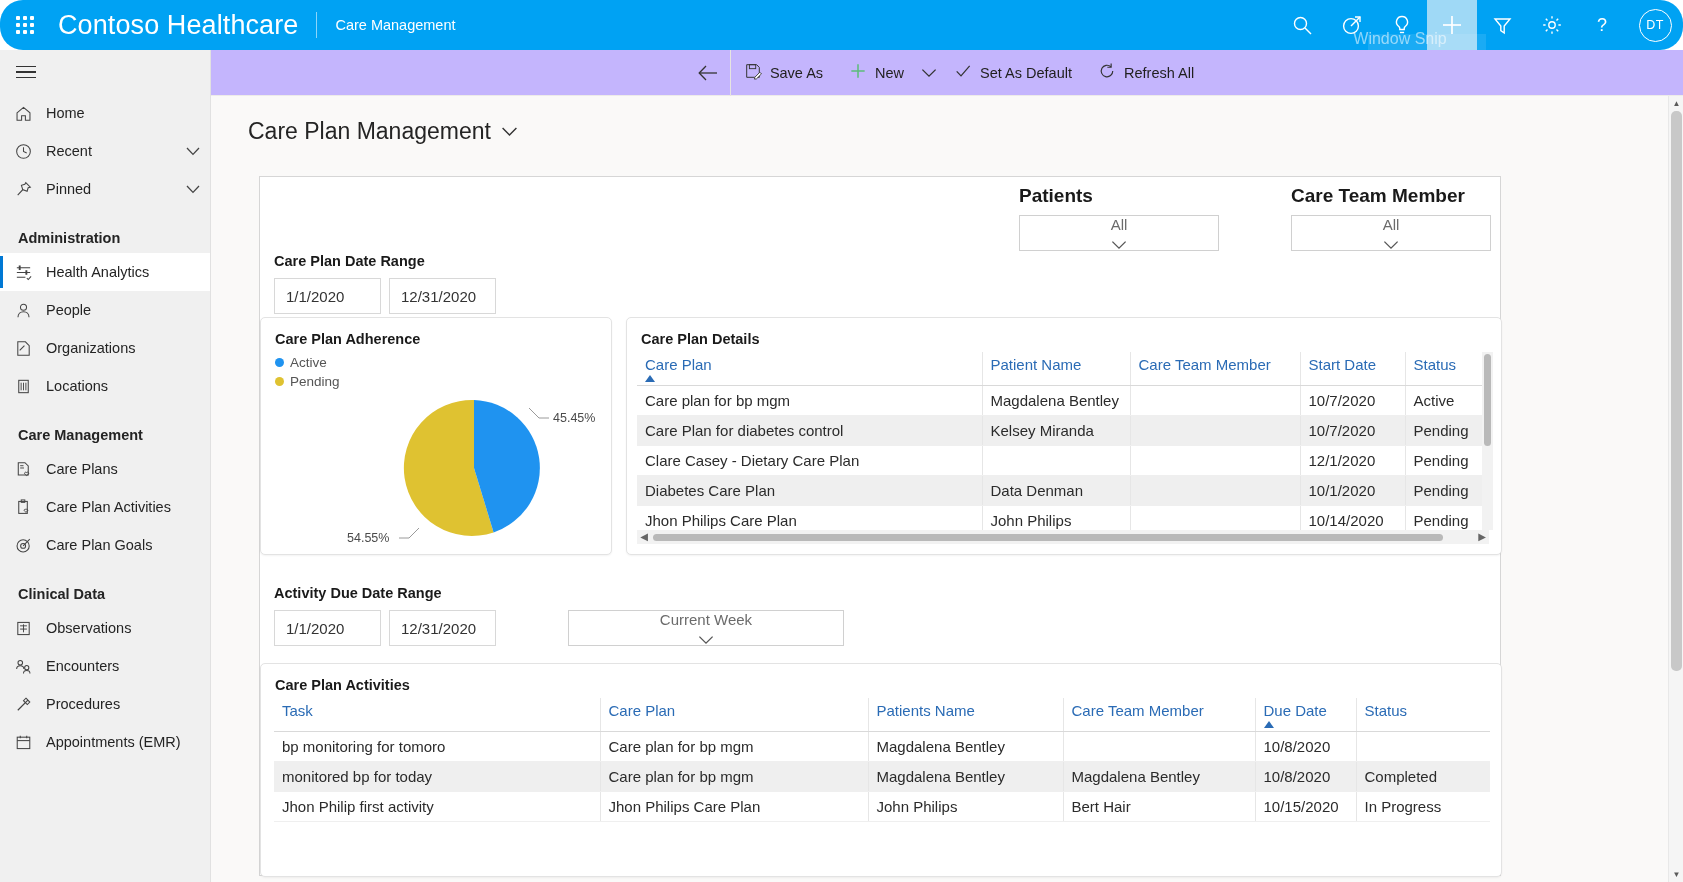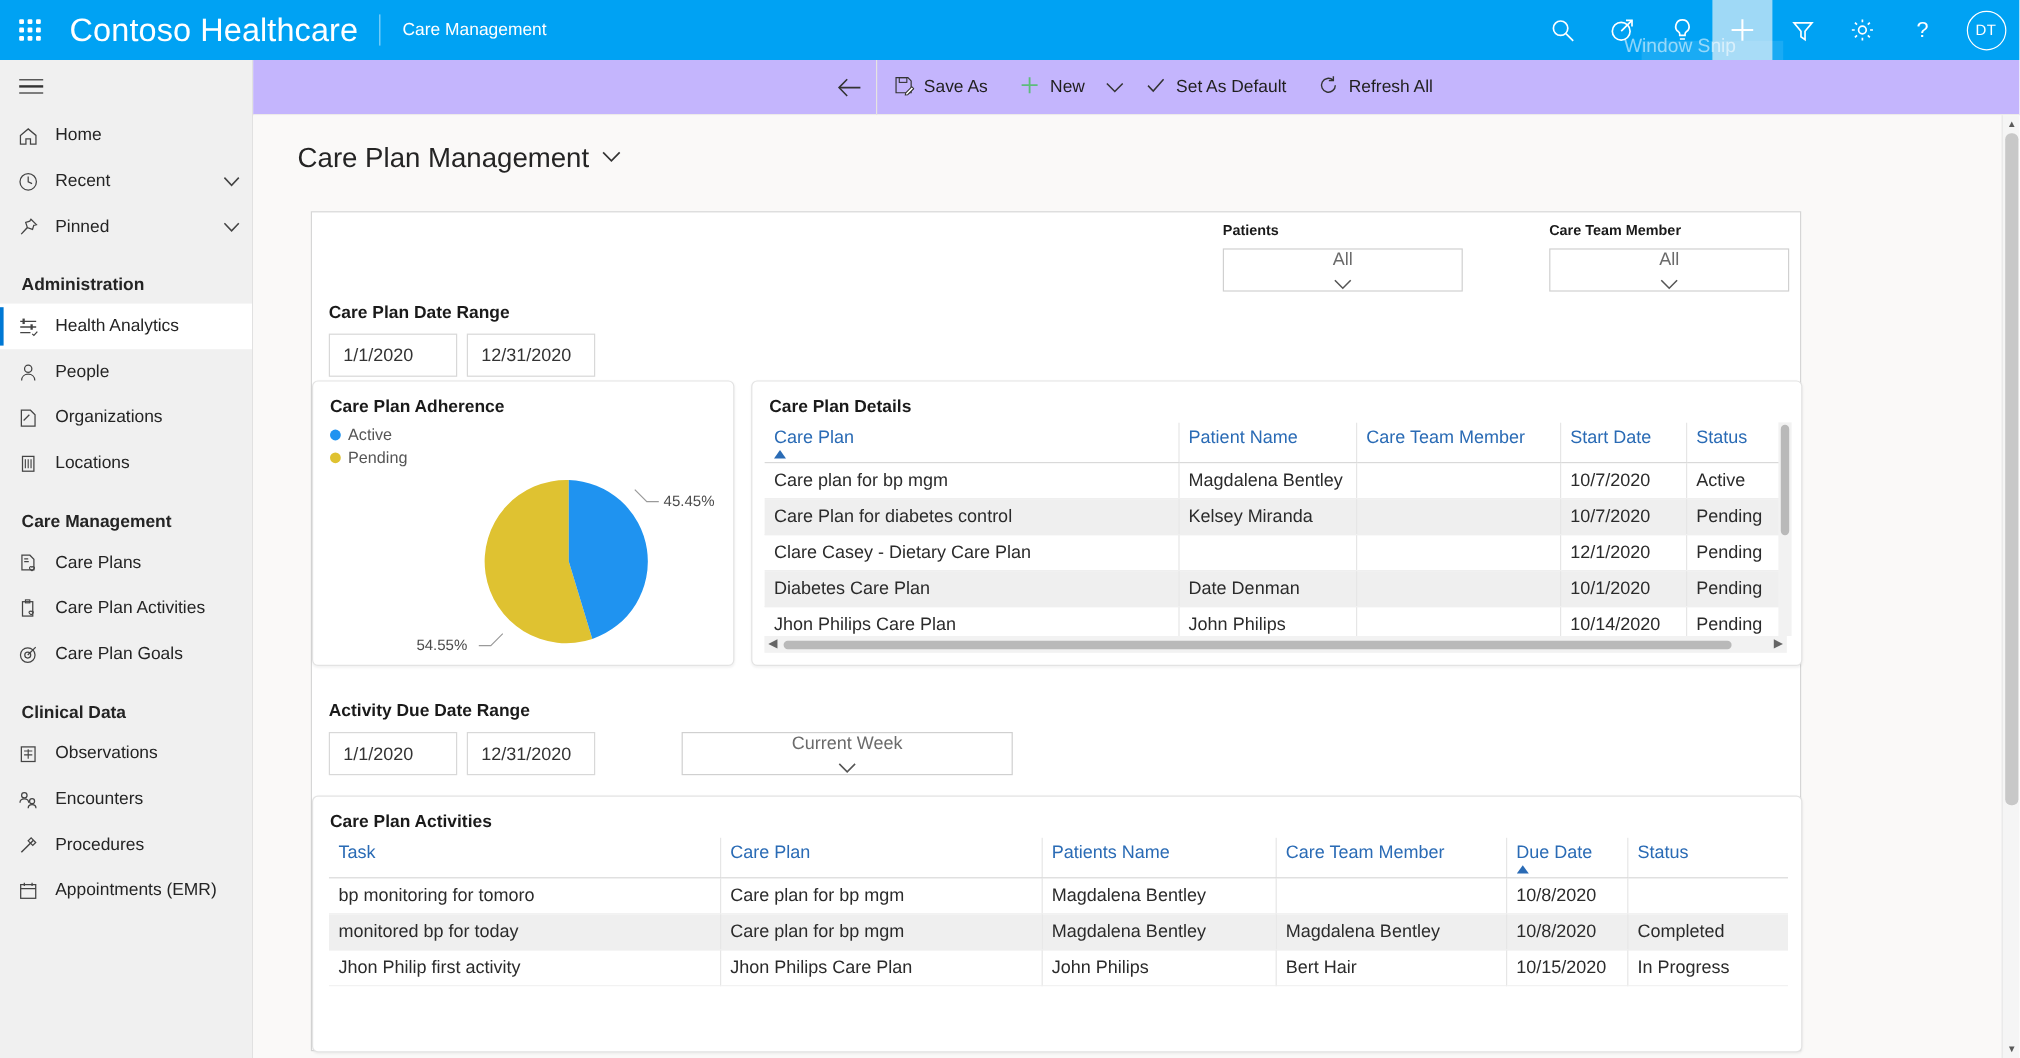--- a/index.html
+++ b/index.html
@@ -6,21 +6,21 @@
   html, body {
     width: 1683px; height: 882px;
     font-family: "Liberation Sans", sans-serif;
     background: #ffffff; overflow: hidden;
   }
   body { position: relative; }
 
   
   .topbar {
     position: absolute; top: 0; left: 0; width: 1683px; height: 50px;
-    background: #00A2F3; display: flex; align-items: center;
+    background: #00A2F3; display: flex; align-items: center; border-radius: 23px;
   }
   .waffle {
     width: 50px; height: 50px; display: flex; align-items: center; justify-content: center;
     cursor: pointer;
   }
   .waffle-grid { display: grid; grid-template-columns: repeat(3, 4px); gap: 3px; }
   .waffle-grid i { width: 4px; height: 4px; background: #fff; border-radius: 1px; display: block; }
   .brand {
     color: #fff; font-size: 27px; font-weight: 300; letter-spacing: 0.1px;
     padding-left: 8px; white-space: nowrap;
@@ -104,21 +104,21 @@
     display: flex; align-items: center; gap: 10px; padding: 22px 0 16px 37px;
   }
   .page-title { font-size: 23px; color: #242424; font-weight: 400; }
 
   
   .canvas {
     position: absolute; top: 80px; left: 48px; width: 1242px; height: 700px;
     background: #fff; border: 1px solid #D6D6D6;
   }
   .filter-block { position: absolute; }
-  .filter-label { font-size: 12px; font-weight: bold; color: #1A1A1A; margin-bottom: 8px; }
+  .filter-label { font-size: 19px; font-weight: bold; color: #1A1A1A; margin-bottom: 8px; }
   .sel {
     border: 1px solid #D0D0D0; background: #fff; height: 36px;
     display: flex; align-items: center; padding: 0 10px; cursor: pointer; flex-direction: column;
   }
   .sel-val { font-size: 15px; color: #6B6B6B; flex: 1; }
   .sel-chev { color: #4A4A4A; display: flex; align-items: center; }
 
   .date-label { font-size: 14.5px; font-weight: bold; color: #1A1A1A; }
   .date-box {
     border: 1px solid #D8D8D8; background: #fff; height: 36px; width: 107px;
@@ -577,21 +577,21 @@
             </tr>
             <tr>
               <td>Clare Casey - Dietary Care Plan</td>
               <td></td>
               <td></td>
               <td>12/1/2020</td>
               <td>Pending</td>
             </tr>
             <tr class="alt">
               <td>Diabetes Care Plan</td>
-              <td>Date Denman</td>
+              <td>Data Denman</td>
               <td></td>
               <td>10/1/2020</td>
               <td>Pending</td>
             </tr>
             <tr>
               <td>Jhon Philips Care Plan</td>
               <td>John Philips</td>
               <td></td>
               <td>10/14/2020</td>
               <td>Pending</td>

